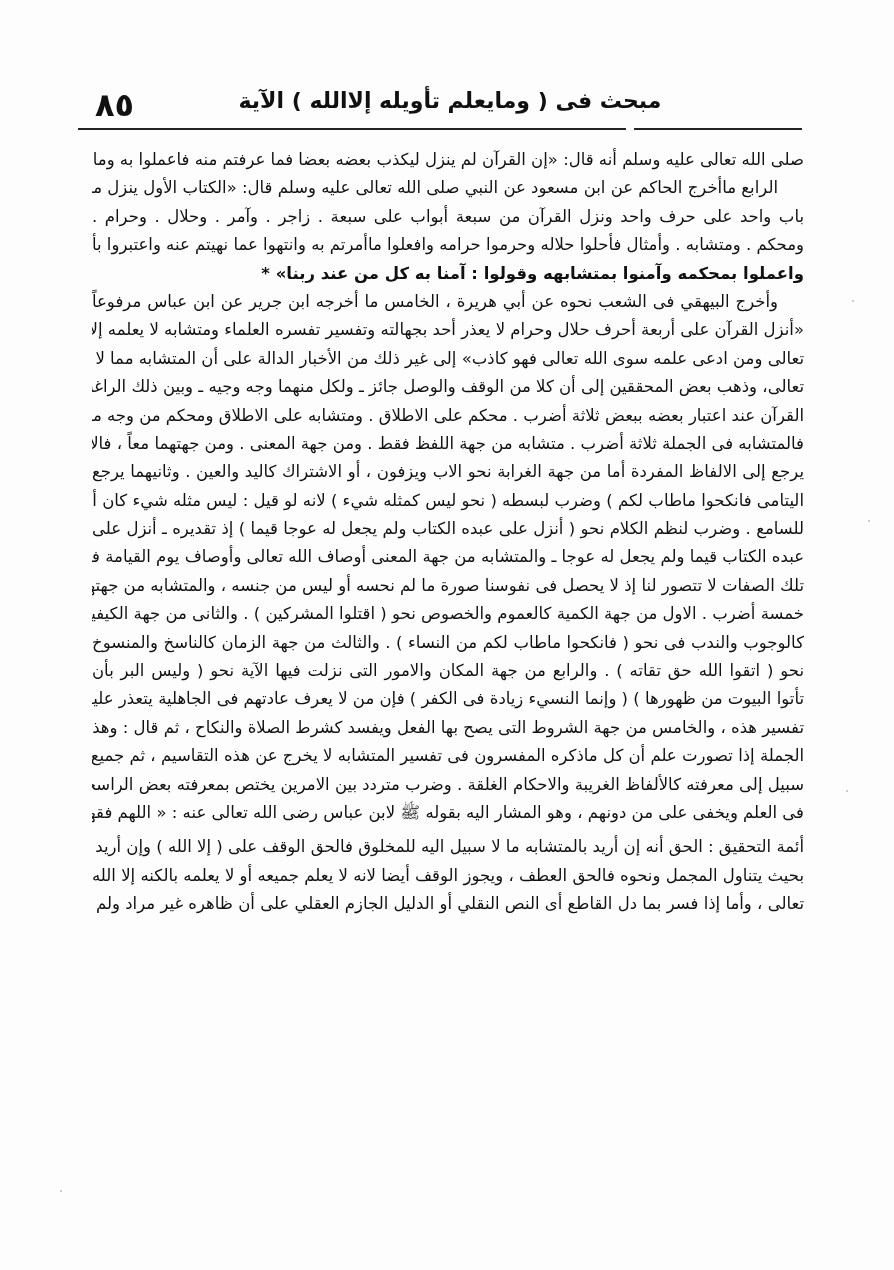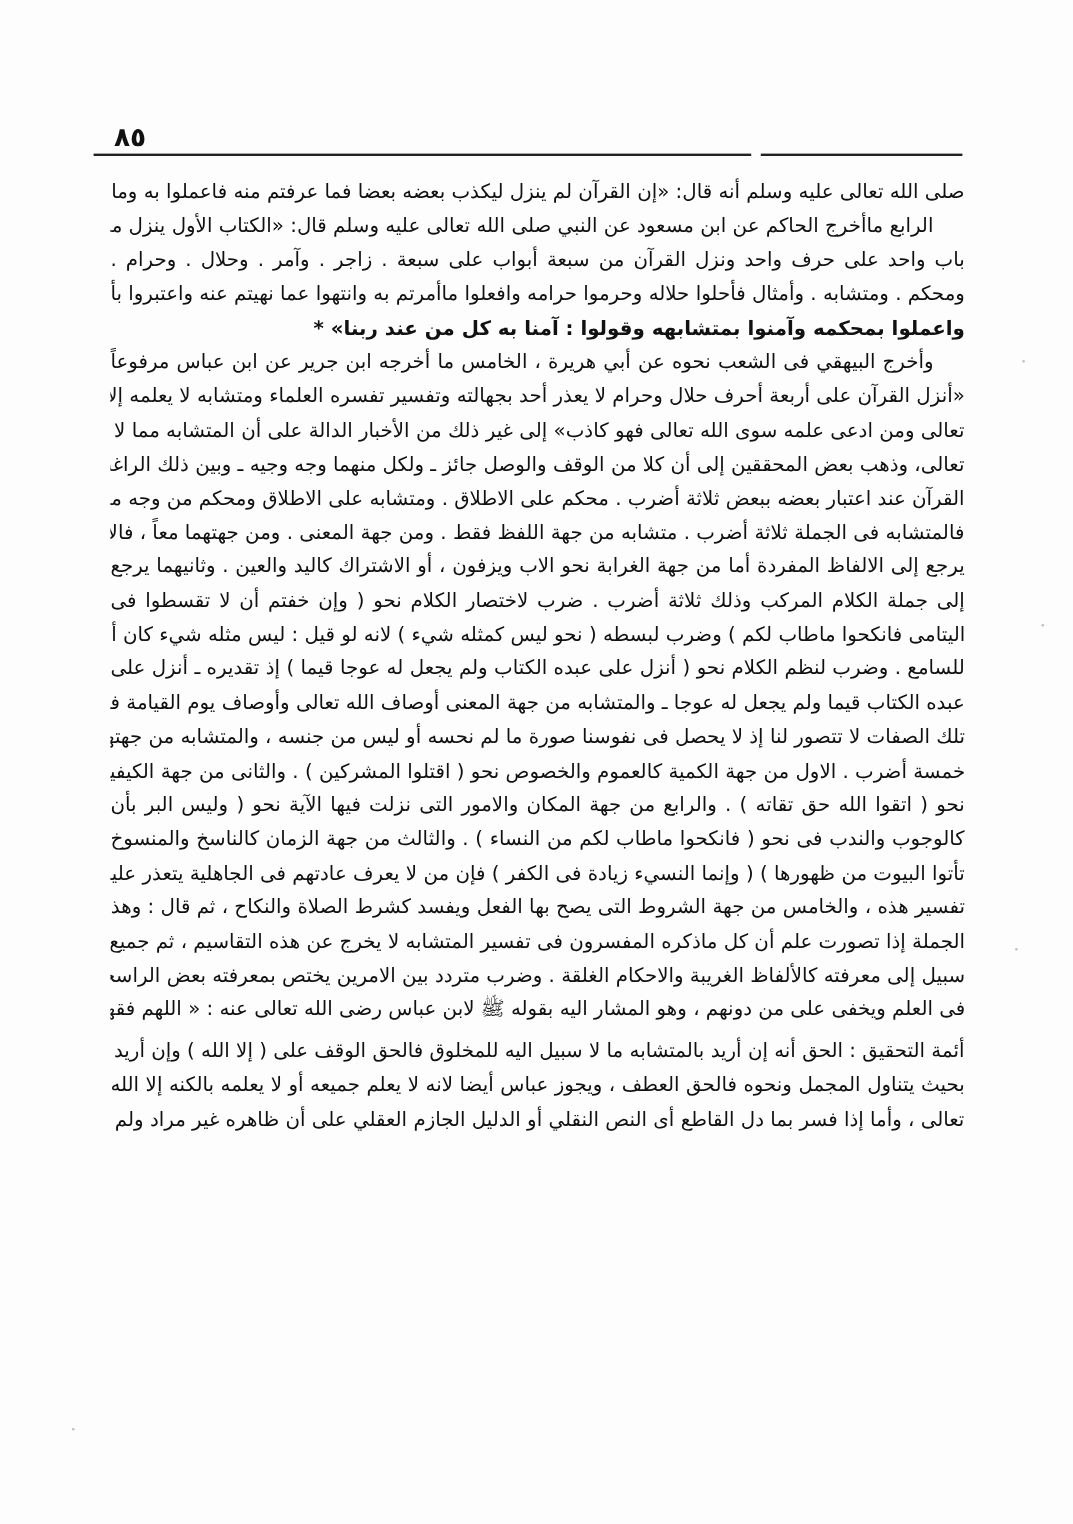--- a/index.html
+++ b/index.html
@@ -2,72 +2,72 @@
 <html><head>
 <meta charset="utf-8">
 <style>
   html, body { margin:0; padding:0; background:#ffffff; }
   body { width:894px; height:1270px; position:relative; overflow:hidden;
          font-family:"DejaVu Sans", sans-serif; color:#111; }
   .page { position:absolute; left:0; top:0; width:894px; height:1270px; background:#fdfdfd; }
   .header { position:absolute; left:95px; top:86px; width:715px; height:40px; direction:rtl; }
   .title { position:absolute; right:90px; top:2px; width:540px; text-align:center;
            font-size:22px; font-weight:bold; white-space:nowrap; }
-  .page-num { position:absolute; left:0; top:17px; font-size:22px; font-weight:bold; direction:rtl; }
+  .page-num { position:absolute; left:0; top:0; font-size:32px; font-weight:bold; direction:rtl; }
   .rule { position:absolute; top:128px; height:2px; background:#222; }
   .rule.a { left:78px; width:548px; }
   .rule.b { left:634px; width:168px; }
   .body { position:absolute; left:92px; top:146px; width:712px; direction:rtl; }
   .line { height:28.4px; line-height:28.4px; font-size:16.5px; white-space:nowrap;
           text-align:justify; text-align-last:justify; overflow:hidden; }
   .line.short { text-align-last:right;font-weight:bold; }
   .line.indent { padding-right:26px; }
   .gap { height:6px; }
   .speck { position:absolute; width:2px; height:2px; background:#bbb; border-radius:1px; }
 </style>
 </head>
 <body>
 
 <div class="page">
 
   <div class="header">
+    <div class="title">مبحث فى ( ومايعلم تأويله إلاالله ) الآية</div>
     <div class="page-num">٨٥</div>
   </div>
   <div class="rule a"></div>
   <div class="rule b"></div>
 
   <div class="body">
     <div class="line">صلى الله تعالى عليه وسلم أنه قال: «إن القرآن لم ينزل ليكذب بعضه بعضا فما عرفتم منه فاعملوا به وما تشابه فآمنوا به » »</div>
     <div class="line indent">الرابع ماأخرج الحاكم عن ابن مسعود عن النبي صلى الله تعالى عليه وسلم قال: «الكتاب الأول ينزل من</div>
     <div class="line">باب واحد على حرف واحد ونزل القرآن من سبعة أبواب على سبعة . زاجر . وآمر . وحلال . وحرام .</div>
     <div class="line">ومحكم . ومتشابه . وأمثال فأحلوا حلاله وحرموا حرامه وافعلوا ماأمرتم به وانتهوا عما نهيتم عنه واعتبروا بأمثاله</div>
     <div class="line short">واعملوا بمحكمه وآمنوا بمتشابهه وقولوا : آمنا به كل من عند ربنا» *</div>
     <div class="line indent">وأخرج البيهقي فى الشعب نحوه عن أبي هريرة ، الخامس ما أخرجه ابن جرير عن ابن عباس مرفوعاً</div>
     <div class="line">«أنزل القرآن على أربعة أحرف حلال وحرام لا يعذر أحد بجهالته وتفسير تفسره العلماء ومتشابه لا يعلمه إلا الله</div>
     <div class="line">تعالى ومن ادعى علمه سوى الله تعالى فهو كاذب» إلى غير ذلك من الأخبار الدالة على أن المتشابه مما لا يعلم تأويله إلا الله</div>
     <div class="line">تعالى، وذهب بعض المحققين إلى أن كلا من الوقف والوصل جائز ـ ولكل منهما وجه وجيه ـ وبين ذلك الراغب بأن</div>
     <div class="line">القرآن عند اعتبار بعضه ببعض ثلاثة أضرب . محكم على الاطلاق . ومتشابه على الاطلاق ومحكم من وجه متشابه من وجه ،</div>
     <div class="line">فالمتشابه فى الجملة ثلاثة أضرب . متشابه من جهة اللفظ فقط . ومن جهة المعنى . ومن جهتهما معاً ، فالاول ضربان . أحدهما</div>
     <div class="line">يرجع إلى الالفاظ المفردة أما من جهة الغرابة نحو الاب ويزفون ، أو الاشتراك كاليد والعين . وثانيهما يرجع</div>
-    <div class="line">إلى جملة الكلام المركب وذلك ثلاثة أضرب . ضرب لاختصار الكلام نحو ( وإن خفتم أن لا تقسطوا فى</div>
     <div class="line">اليتامى فانكحوا ماطاب لكم ) وضرب لبسطه ( نحو ليس كمثله شيء ) لانه لو قيل : ليس مثله شيء كان أظهر</div>
     <div class="line">للسامع . وضرب لنظم الكلام نحو ( أنزل على عبده الكتاب ولم يجعل له عوجا قيما ) إذ تقديره ـ أنزل على</div>
     <div class="line">عبده الكتاب قيما ولم يجعل له عوجا ـ والمتشابه من جهة المعنى أوصاف الله تعالى وأوصاف يوم القيامة فإن</div>
     <div class="line">تلك الصفات لا تتصور لنا إذ لا يحصل فى نفوسنا صورة ما لم نحسه أو ليس من جنسه ، والمتشابه من جهتهما</div>
     <div class="line">خمسة أضرب . الاول من جهة الكمية كالعموم والخصوص نحو ( اقتلوا المشركين ) . والثانى من جهة الكيفية</div>
+    <div class="line">كالوجوب والندب فى نحو ( فانكحوا ماطاب لكم من النساء ) . والثالث من جهة الزمان كالناسخ والمنسوخ</div>
     <div class="line">نحو ( اتقوا الله حق تقاته ) . والرابع من جهة المكان والامور التى نزلت فيها الآية نحو ( وليس البر بأن</div>
-    <div class="line">كالوجوب والندب فى نحو ( فانكحوا ماطاب لكم من النساء ) . والثالث من جهة الزمان كالناسخ والمنسوخ</div>
     <div class="line">تأتوا البيوت من ظهورها ) ( وإنما النسيء زيادة فى الكفر ) فإن من لا يعرف عادتهم فى الجاهلية يتعذر عليه</div>
     <div class="line">تفسير هذه ، والخامس من جهة الشروط التى يصح بها الفعل ويفسد كشرط الصلاة والنكاح ، ثم قال : وهذه</div>
     <div class="line">الجملة إذا تصورت علم أن كل ماذكره المفسرون فى تفسير المتشابه لا يخرج عن هذه التقاسيم ، ثم جميع المتشابه</div>
     <div class="line">سبيل إلى معرفته كالألفاظ الغريبة والاحكام الغلقة . وضرب متردد بين الامرين يختص بمعرفته بعض الراسخين</div>
     <div class="line">فى العلم ويخفى على من دونهم ، وهو المشار اليه بقوله ﷺ لابن عباس رضى الله تعالى عنه : « اللهم فقهه فى الدين</div>
     <div class="gap"></div>
     <div class="line">أئمة التحقيق : الحق أنه إن أريد بالمتشابه ما لا سبيل اليه للمخلوق فالحق الوقف على ( إلا الله ) وإن أريد ما لا يتضح</div>
-    <div class="line">بحيث يتناول المجمل ونحوه فالحق العطف ، ويجوز عباس أيضا لانه لا يعلم جميعه أو لا يعلمه بالكنه إلا الله</div>
+    <div class="line">بحيث يتناول المجمل ونحوه فالحق العطف ، ويجوز الوقف أيضا لانه لا يعلم جميعه أو لا يعلمه بالكنه إلا الله</div>
     <div class="line">تعالى ، وأما إذا فسر بما دل القاطع أى النص النقلي أو الدليل الجازم العقلي على أن ظاهره غير مراد ولم يقم</div>
   </div>
 
   <div class="speck" style="left:852px;top:300px;"></div>
   <div class="speck" style="left:868px;top:520px;"></div>
   <div class="speck" style="left:846px;top:790px;"></div>
   <div class="speck" style="left:60px;top:1190px;"></div>
 </div>
 
 </body></html>

